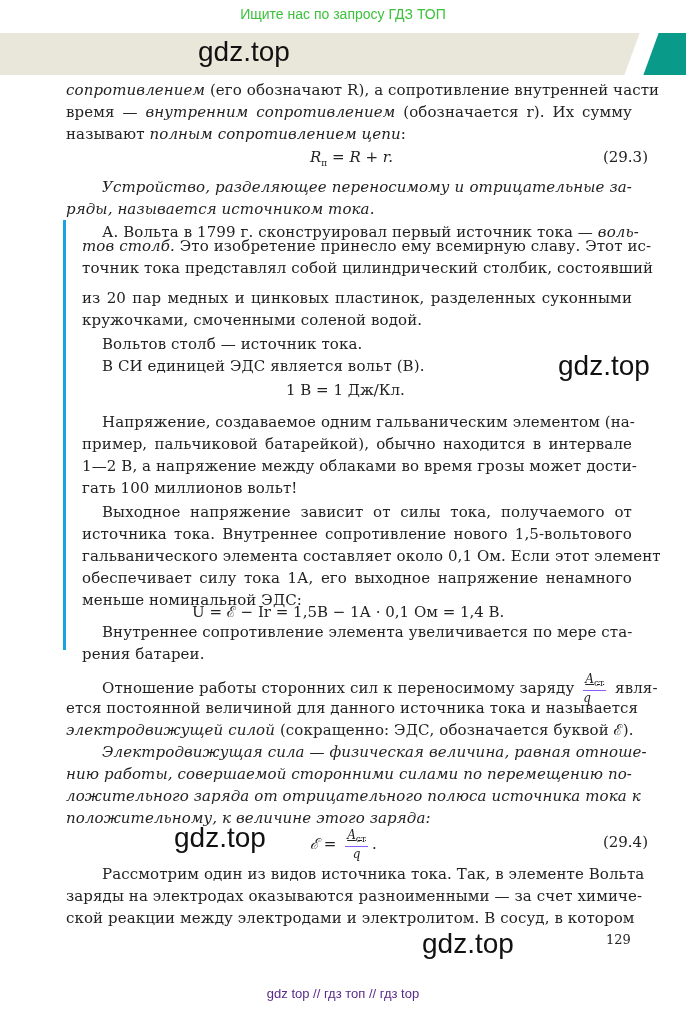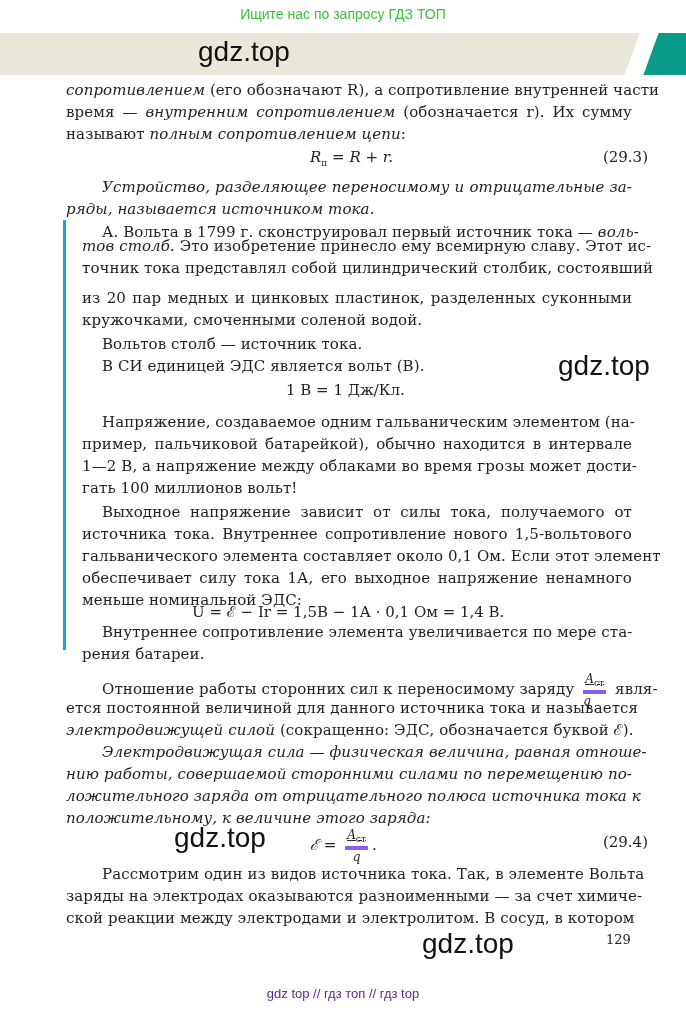--- a/index.html
+++ b/index.html
@@ -52,21 +52,21 @@
       position: absolute; right: 38px; font-size: 15px; line-height: 21px;
     }
     .blue-bar {
       position: absolute; left: 63px; top: 220px; width: 3px; height: 430px;
       background: #1aa3e0;
     }
     .frac {
       display: inline-block; vertical-align: middle; text-align: center;
       font-size: 12px; line-height: 14px; font-style: italic; margin: 0 4px;
     }
-    .frac .num { display: block; border-bottom: 4px solid #8b5cf6; padding: 0 2px; text-decoration: underline; }
+    .frac .num { display: block; border-bottom: 1px solid #8b5cf6; padding: 0 2px; text-decoration: underline; }
     .frac .den { display: block; }
     sub { font-size: 9px; font-style: normal; }
     .page-num {
       position: absolute; left: 606px; top: 932px; font-size: 13px;
     }
     .footer {
       position: absolute; left: 0; top: 986px; width: 686px; text-align: center;
       font-family: "Liberation Sans", sans-serif; font-size: 13px; color: #5a2a8a;
     }
   </style>

